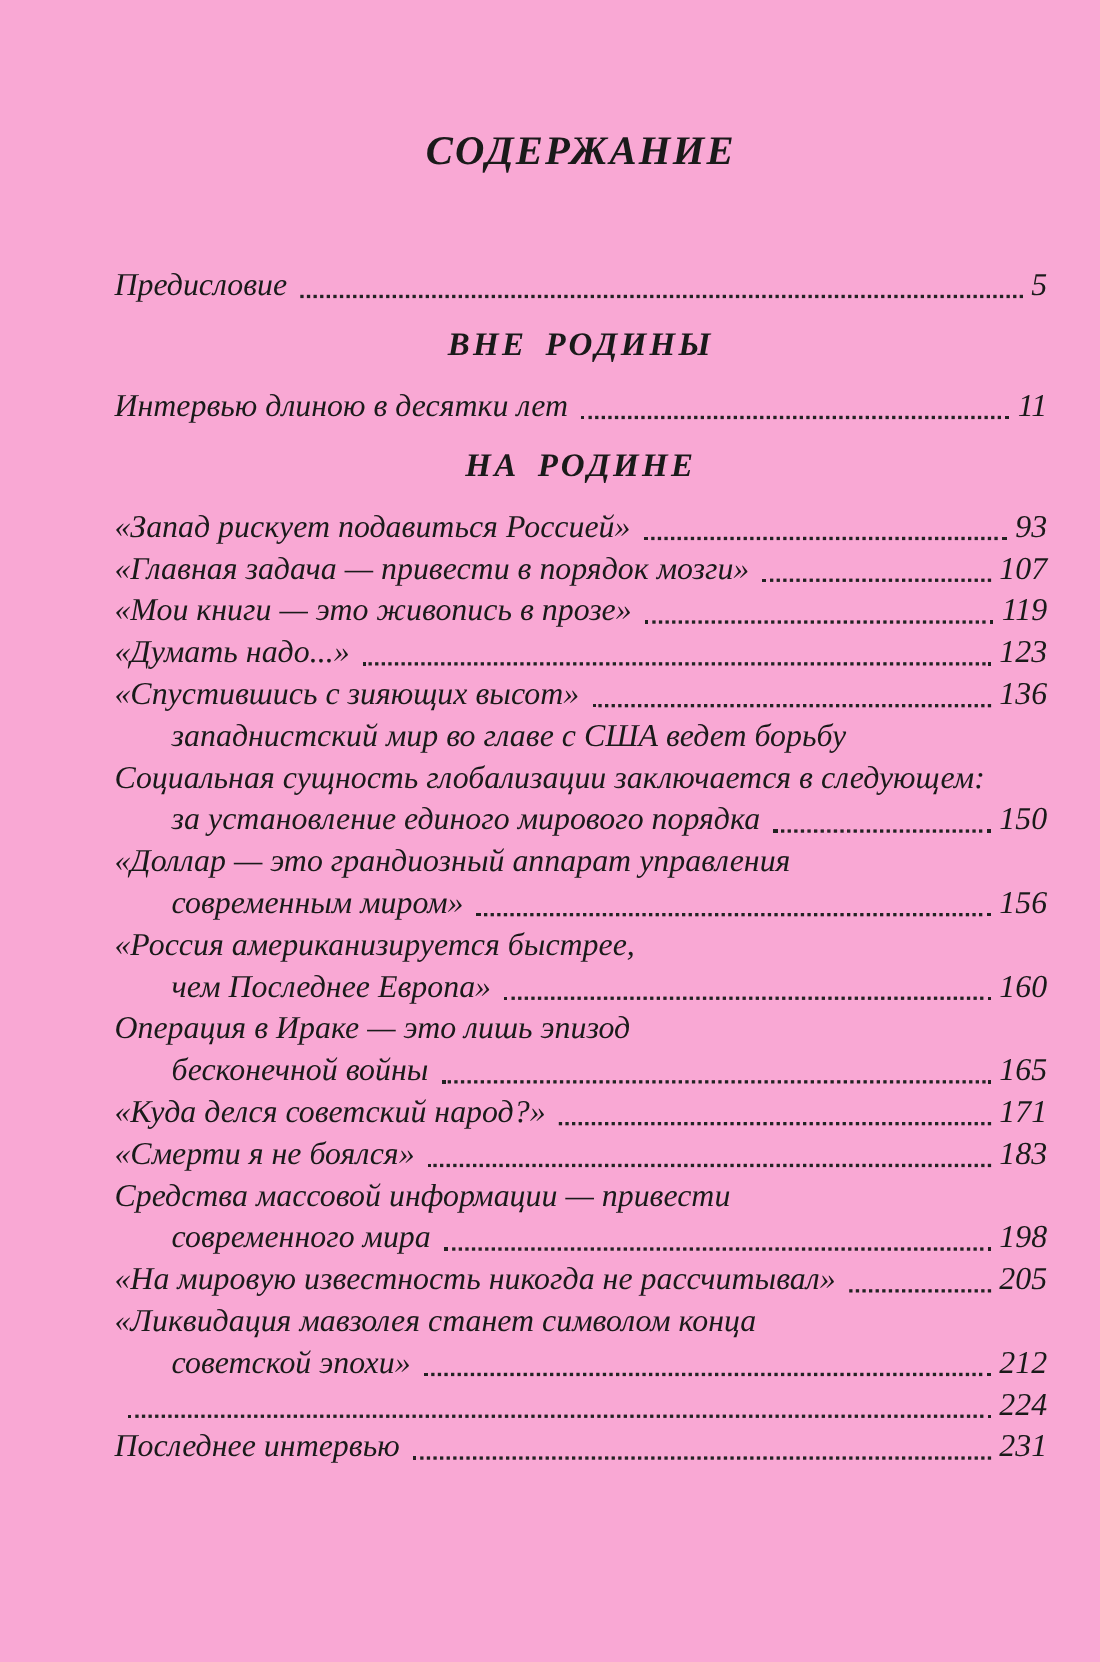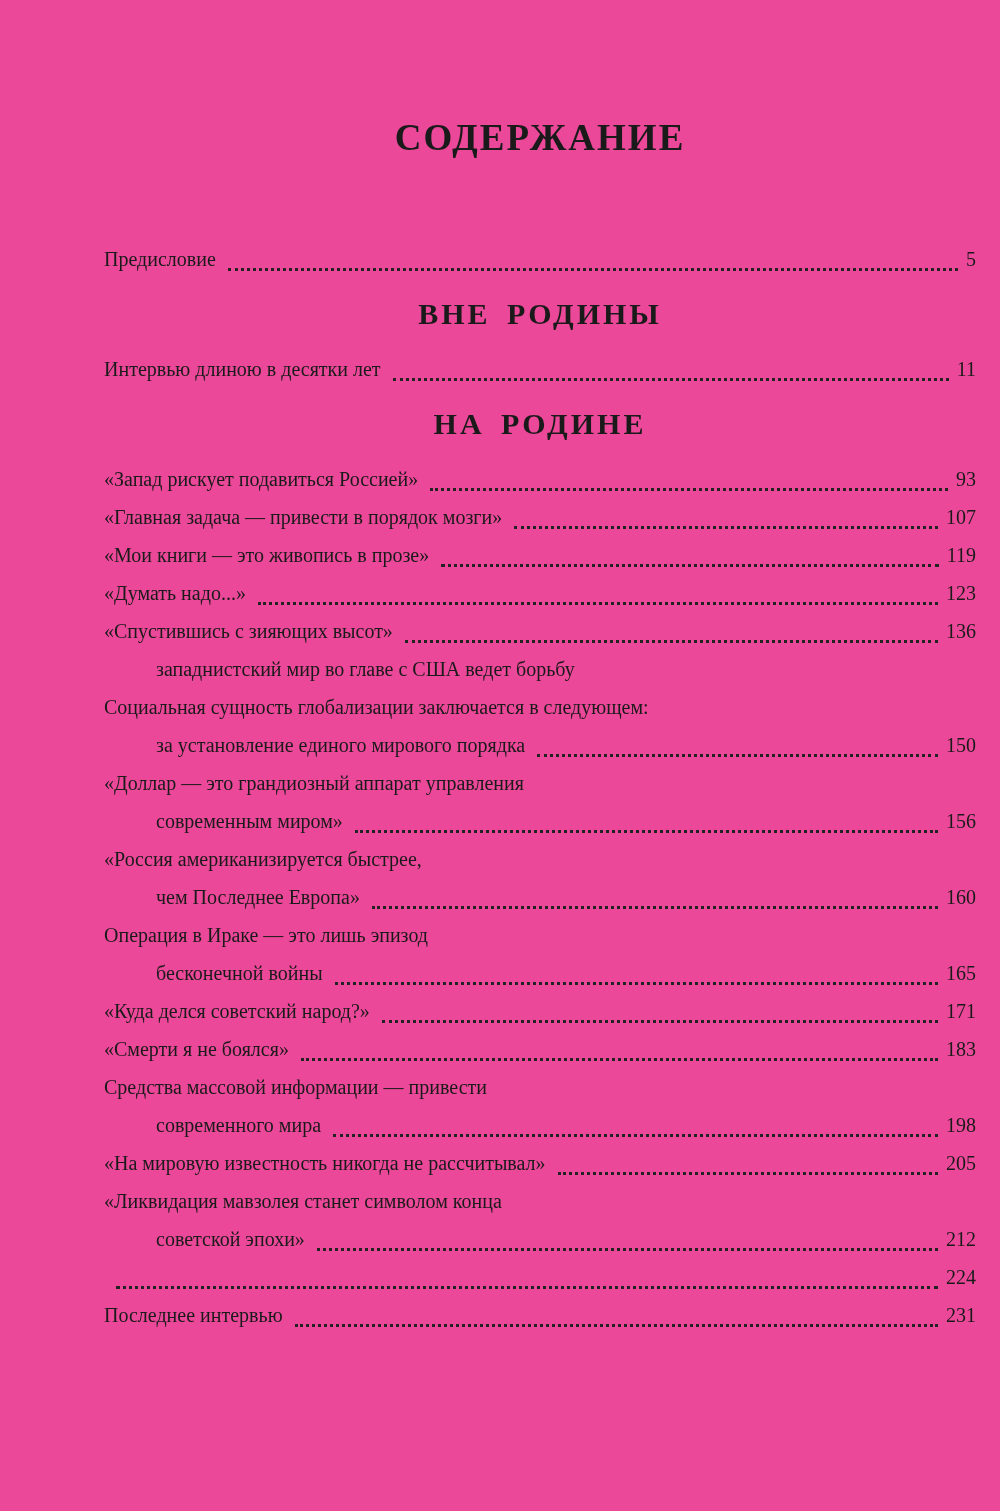--- a/index.html
+++ b/index.html
@@ -5,25 +5,26 @@
   html, body {
     margin: 0;
     padding: 0;
     background: #ffffff;
   }
   .page {
     position: relative;
     width: 1000px;
     height: 1511px;
     box-sizing: border-box;
-    background: #ec4899;
+    background: #f9a8d4;
     color: #1a1a1a;
     font-family: "Liberation Serif", "DejaVu Serif", serif;
-    padding: 116px 24px 0 104px;
+    padding: 116px 48px 0 104px;
     overflow: hidden;
+    font-style: italic;
   }
   .page-title {
     text-align: center;
     font-size: 37px;
     font-weight: bold;
     letter-spacing: 2px;
     line-height: 44px;
     margin: 0 0 80px 0;
   }
   .toc-heading {
@@ -37,21 +38,21 @@
     margin-bottom: 16px;
   }
   .toc-entry {
     margin: 0;
   }
   .toc-entry.gap-before {
   }
   .toc-line {
     display: flex;
     align-items: flex-end;
-    font-size: 20px;
+    font-size: 29px;
     line-height: 38px;
     white-space: nowrap;
   }
   .toc-line.indent {
     padding-left: 52px;
   }
   .toc-text {
     flex: 0 0 auto;
   }
   .leader {

